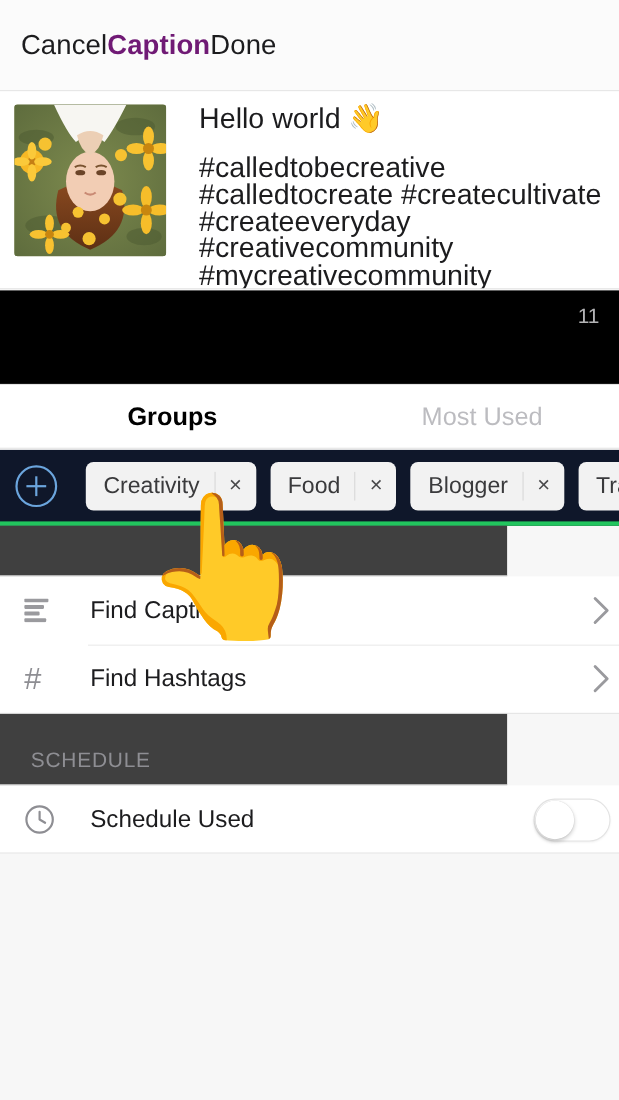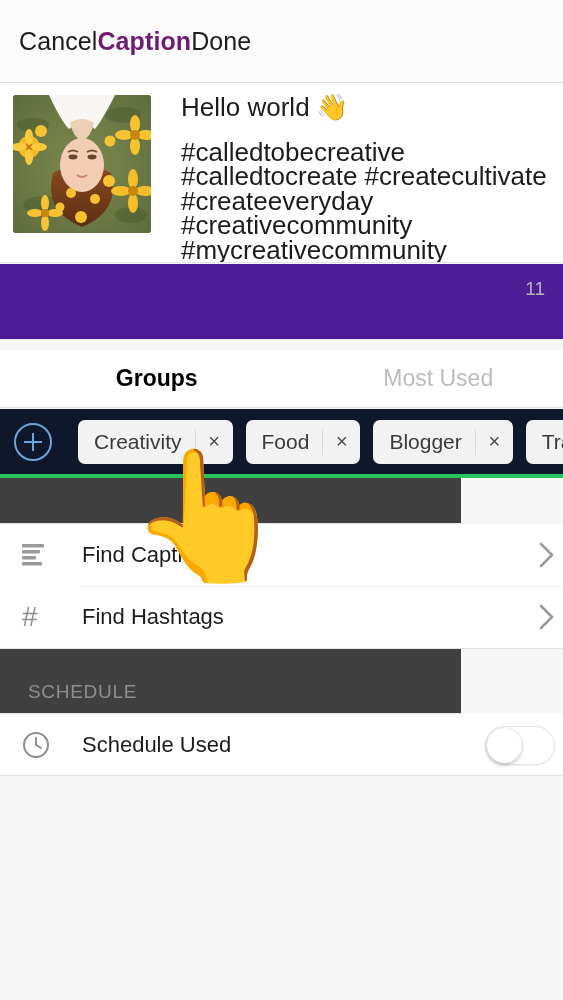--- a/index.html
+++ b/index.html
@@ -35,22 +35,22 @@
   .thumb svg { display: block; width: 138px; height: 138px; }
   .caption-text {
     position: absolute; left: 165px; top: 12px; right: 10px;
     font-size: 26px; line-height: 24.5px; color: #1c1c1e; margin-left: 16px;
   }
   .caption-hello { margin-bottom: 20px; }
   .caption-tags { word-break: break-word; }
 
   
   .counter-strip {
-    position: absolute; left: 0; top: 264px; width: 563px; height: 76px;
-    background: #4c1d95; border-bottom: 1px solid #e4e4e4;
+    position: absolute; left: 0; top: 264px; width: 563px; height: 86px;
+    background: #000000; border-bottom: 1px solid #e4e4e4;
   }
   .counter-num {
     position: absolute; right: 18px; top: 14px;
     font-size: 19px; color: #b4b4b6;
   }
   .section-label {
     position: absolute; left: 28px; bottom: 12px;
     font-size: 19px; color: #8e8e93; letter-spacing: .7px;
   }
 

